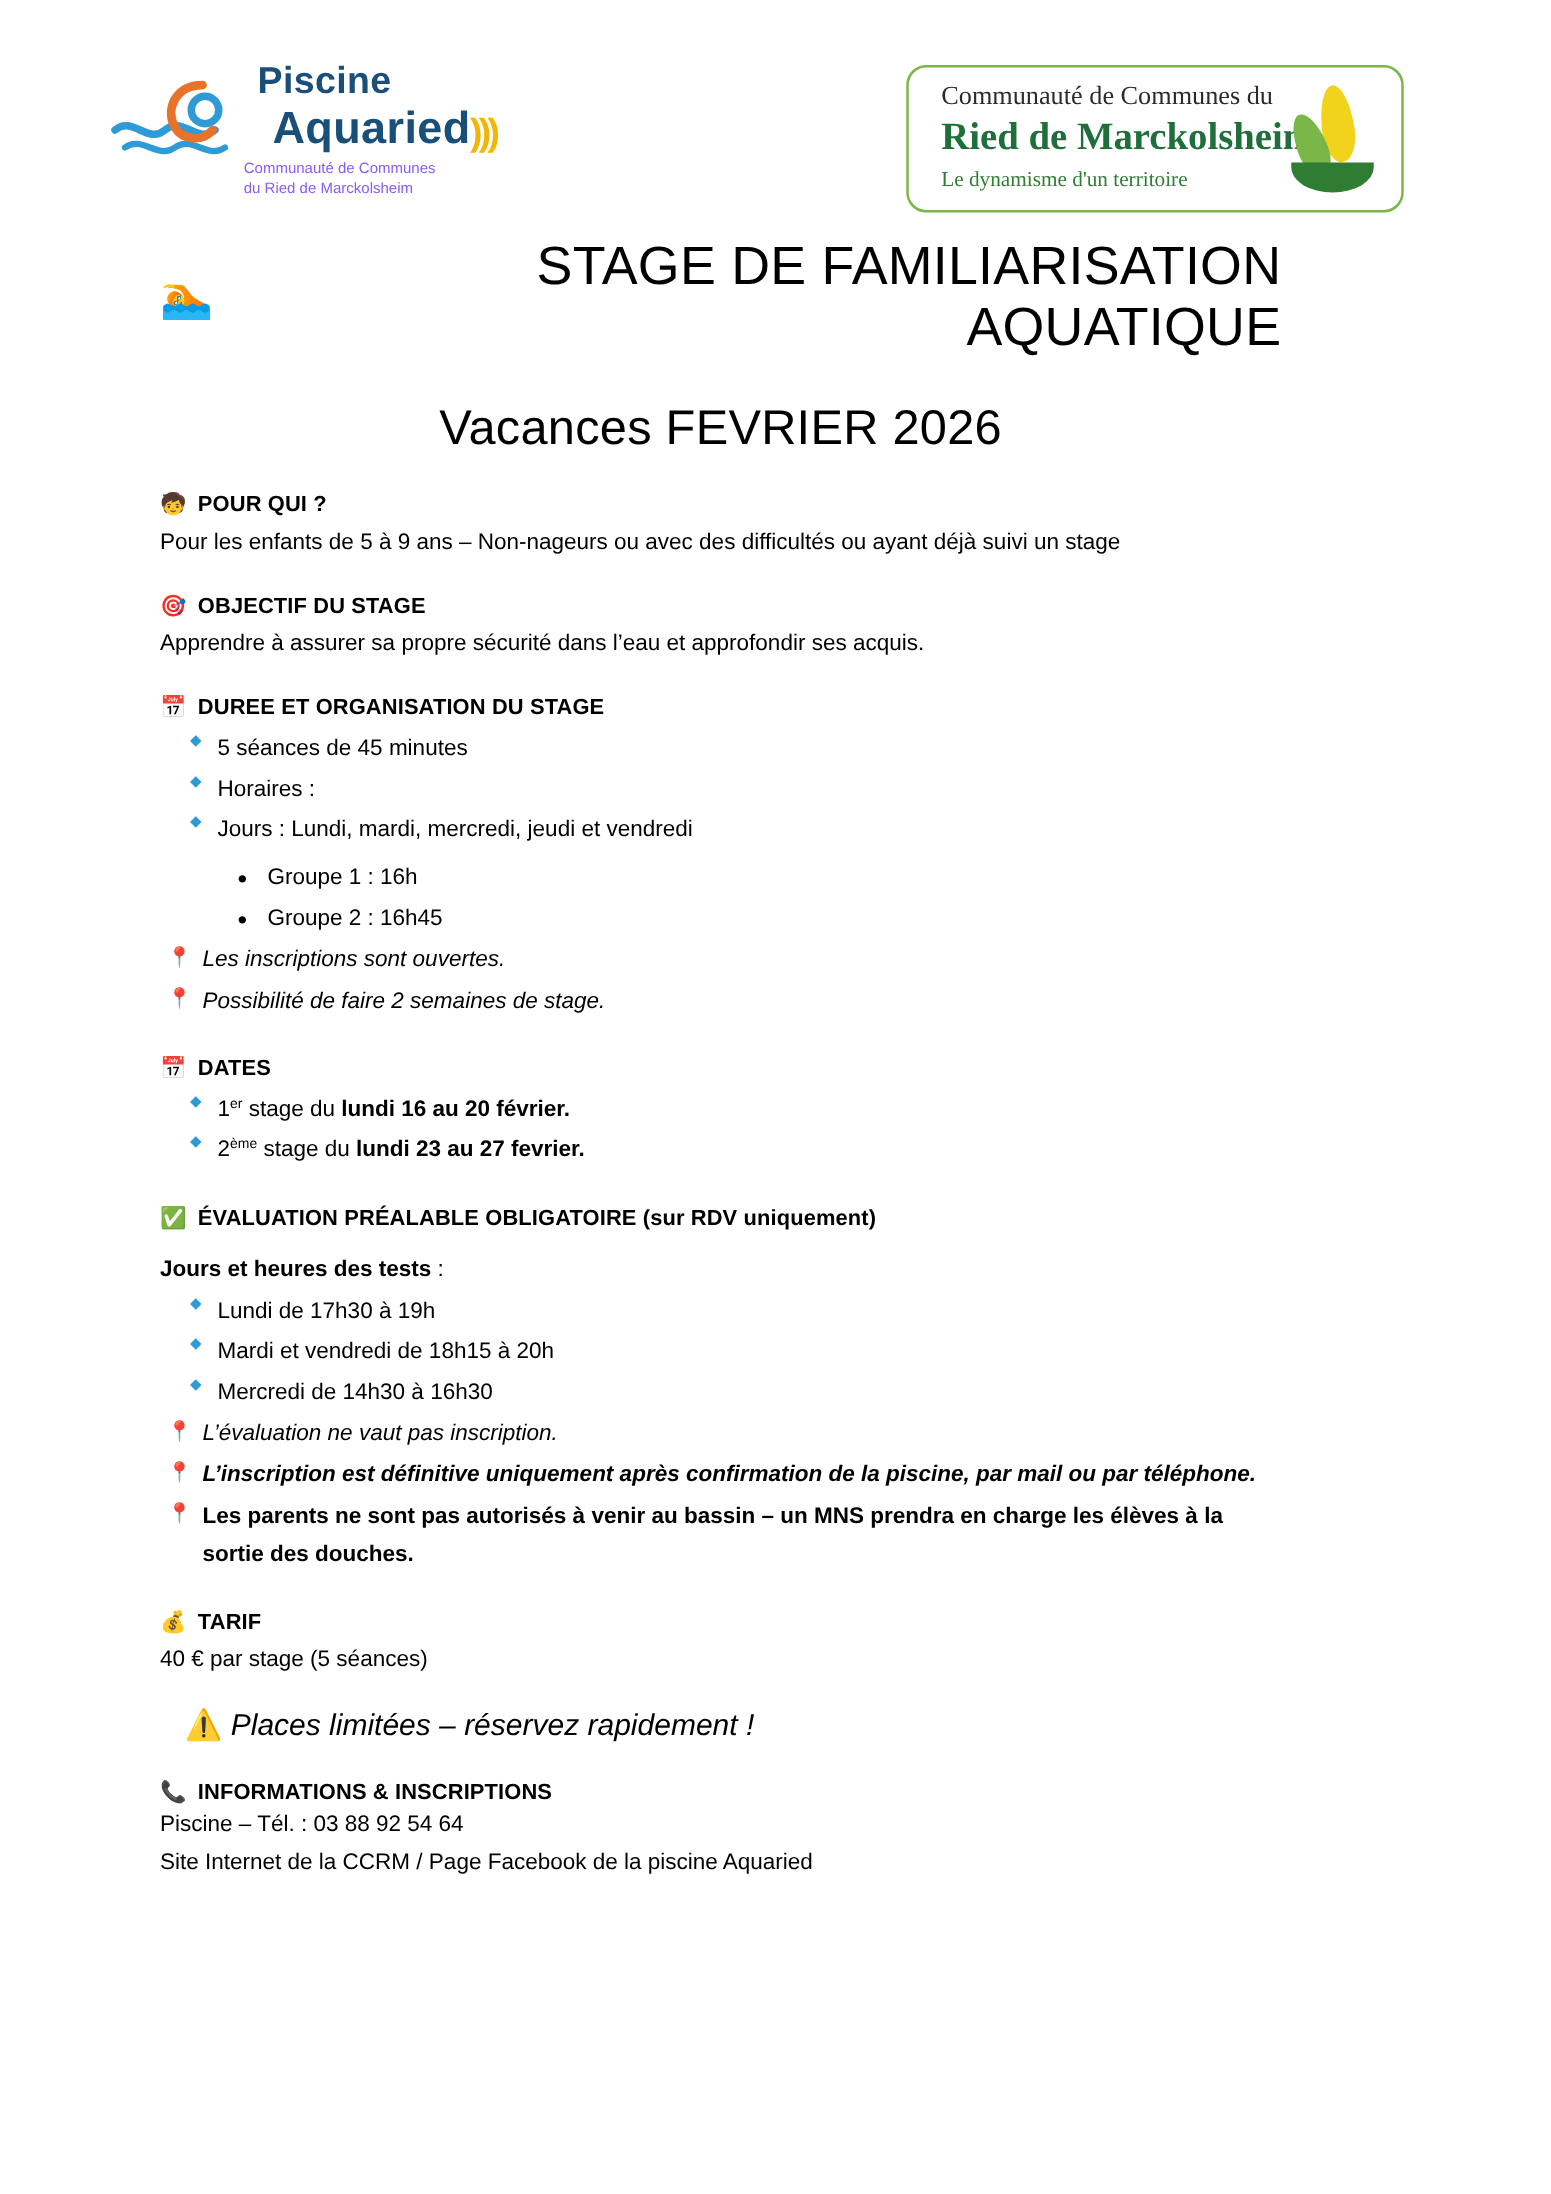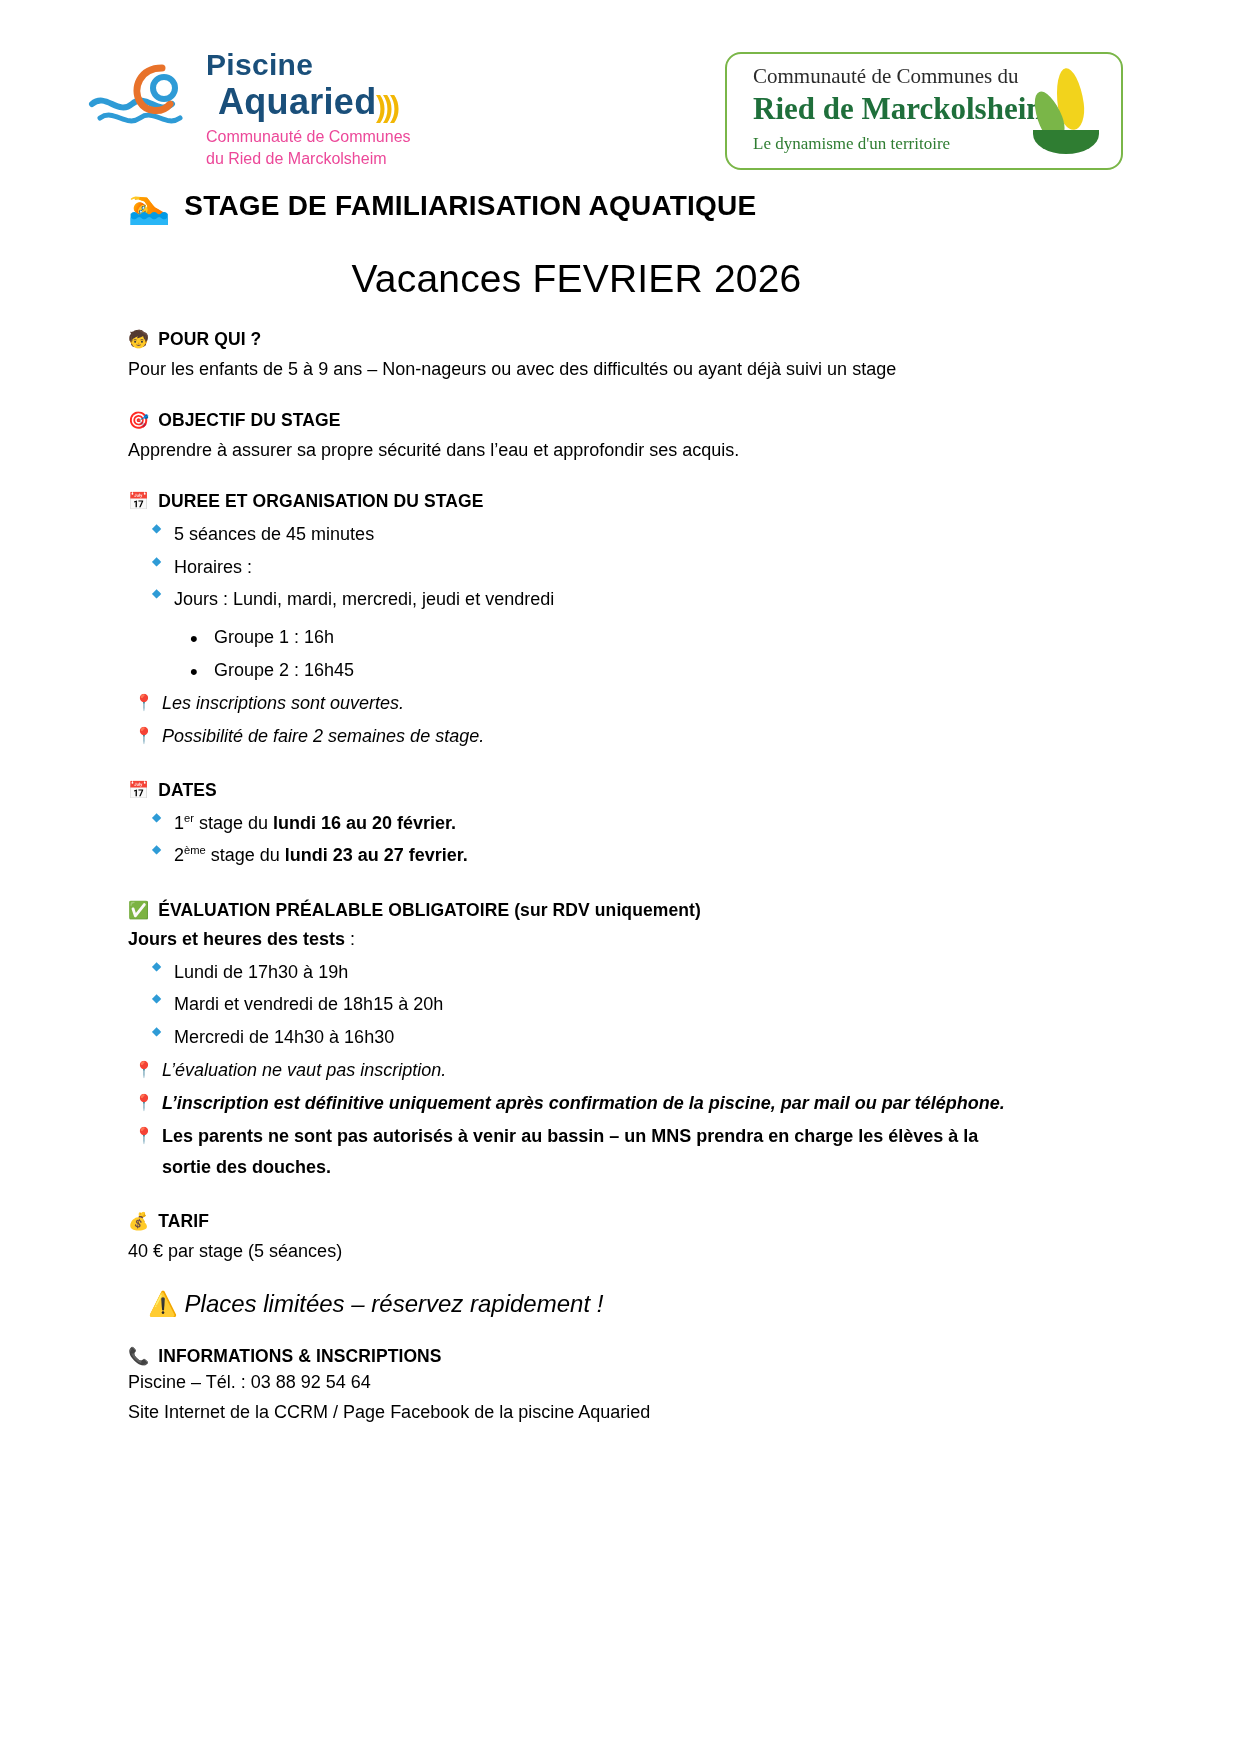--- a/index.html
+++ b/index.html
@@ -66,24 +66,24 @@
     position: absolute;
     left: 288px;
     top: 42px;
     font-size: 30px;
     font-weight: 700;
     color: #f2b705;
     letter-spacing: -3px;
   }
   .logo-aquaried .sub {
     position: absolute;
-    left: 118px;
+    left: 107px;
     top: 78px;
-    font-size: 16px;
-    color: #ec4899;
+    font-size: 12px;
+    color: #8b5cf6;
     line-height: 1.35;
     font-weight: 400;
   }
 
   .logo-ccrm {
     position: absolute;
     left: 725px;
     top: 52px;
     width: 398px;
     height: 118px;
@@ -163,22 +163,22 @@
     align-items: center;
     gap: 14px;
     margin-top: 14px;
   }
   .title-row .t-icon {
     font-size: 34px;
     line-height: 1;
   }
   h1 {
     margin: 0;
-    font-size: 28px;
-    font-weight: 700;
+    font-size: 43px;
+    font-weight: 400;
     letter-spacing: 0.2px;
     color: #000;
     text-align: right;
   }
   h2.subtitle {
     margin: 34px 0 0 0;
     text-align: center;
     font-size: 39px;
     font-weight: 400;
     color: #000;
@@ -254,21 +254,21 @@
     font-size: 16px;
     font-style: normal;
   }
   .pin-line.normal { font-style: normal; }
   .pin-line.wrap { padding-left: 34px; text-indent: 0; }
   .pin-line.wrap .cont { display: inline; font-weight: bold; }
 
   .tests-lead {
     font-size: 18px;
     font-weight: 700;
-    margin-top: 8px;
+    margin-top: 20px;
   }
   .tests-lead span.reg { font-weight: 400; }
 
   .warn {
     margin-top: 26px;
     font-size: 24px;
     font-style: italic;
     padding-left: 6px;
     margin-left: 14px;
   }

